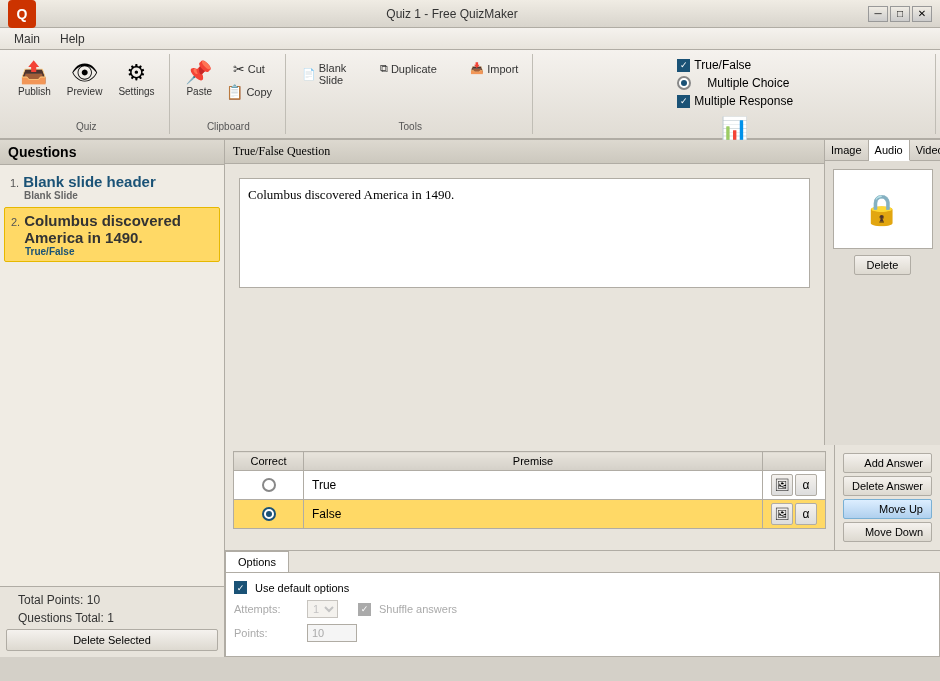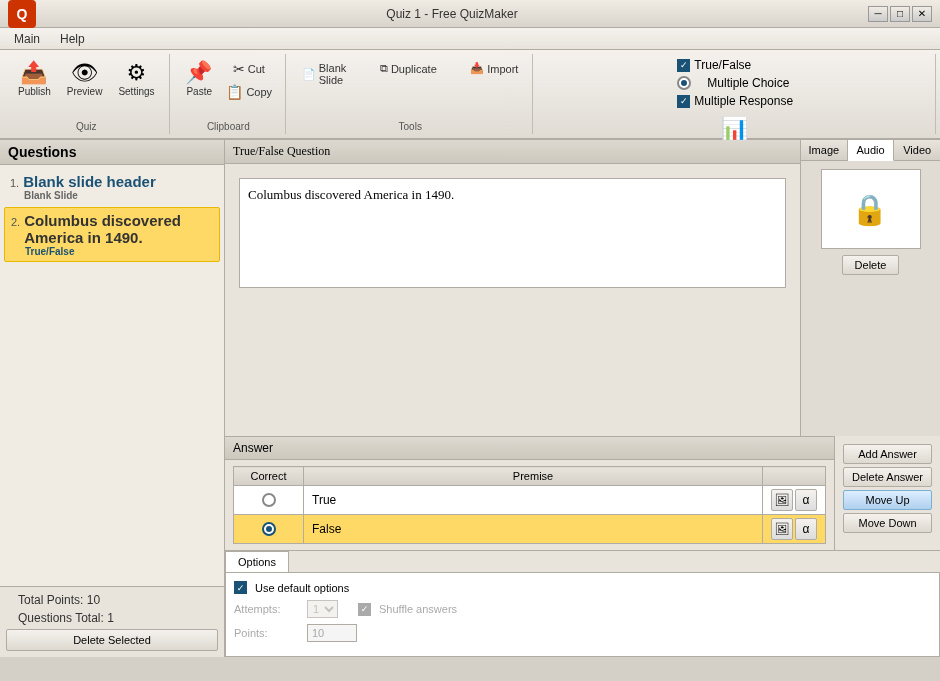--- a/index.html
+++ b/index.html
@@ -43,21 +43,21 @@
     .questions-footer { padding: 6px; border-top: 1px solid #b0aca4; background: #e8e4dc; }
     .footer-stats { font-size: 12px; color: #333; margin-bottom: 4px; margin-left: 12px; }
     .delete-btn { width: 100%; padding: 4px; background: linear-gradient(to bottom, #f5f2ee, #ddd9d0); border: 1px solid #b0aca4; cursor: pointer; font-size: 11px; border-radius: 2px; }
 
     
     .content-area { flex: 1; background: #e8e4dc; display: flex; flex-direction: column; overflow: hidden; }
 
     
     .top-right-area { display: flex; flex: 1; overflow: hidden; }
     .question-section { flex: 1; display: flex; flex-direction: column; overflow: hidden; font-family: Liberation Serif, serif; }
-    .media-panel { width: 140px; background: #e0dcd4; border-left: 1px solid #b0aca4; display: flex; flex-direction: column; }
+    .media-panel { width: 116px; background: #e0dcd4; border-left: 1px solid #b0aca4; display: flex; flex-direction: column; }
     .media-tabs { display: flex; border-bottom: 1px solid #b0aca4; }
     .media-tab { flex: 1; padding: 4px 6px; font-size: 11px; text-align: center; cursor: pointer; background: linear-gradient(to bottom, #e8e4dc, #d4d0c8); border-right: 1px solid #b0aca4; }
     .media-tab.active { background: white; border-bottom: 1px solid white; margin-bottom: -1px; }
     .media-tab:last-child { border-right: none; }
     .media-content { flex: 1; display: flex; flex-direction: column; align-items: center; padding: 8px; gap: 6px; }
     .media-image-box { width: 100px; height: 80px; background: white; border: 1px solid #b0aca4; display: flex; align-items: center; justify-content: center; font-size: 30px; }
     .media-delete-btn { padding: 3px 12px; background: linear-gradient(to bottom, #f5f2ee, #ddd9d0); border: 1px solid #b0aca4; cursor: pointer; font-size: 11px; border-radius: 2px; }
 
     
     .question-header { background: linear-gradient(to bottom, #ddd9d0, #ccc8be); padding: 4px 8px; font-size: 12px; border-bottom: 1px solid #b0aca4; }
@@ -66,21 +66,21 @@
     
     .answer-section { background: #e8e4dc; display: flex; gap: 0; }
     .answer-main { flex: 1; }
     .answer-header { background: linear-gradient(to bottom, #ddd9d0, #ccc8be); padding: 4px 8px; font-size: 12px; border-bottom: 1px solid #b0aca4; border-top: 1px solid #b0aca4; }
     .answer-table { width: 100%; border-collapse: collapse; margin: 6px 8px; width: calc(100% - 16px); }
     .answer-table th { background: linear-gradient(to bottom, #e8e4dc, #d4d0c8); border: 1px solid #b0aca4; padding: 3px 8px; font-size: 11px; font-weight: normal; }
     .answer-table td { border: 1px solid #b0aca4; padding: 3px 8px; font-size: 12px; }
     .answer-row-normal { background: white; }
     .answer-row-selected { background: #ffd966; }
     .answer-action-btns { display: flex; flex-direction: column; gap: 3px; padding: 8px; border-left: 1px solid #b0aca4; min-width: 100px; }
-    .action-btn { padding: 3px 8px; background: linear-gradient(to bottom, #f5f2ee, #ddd9d0); border: 1px solid #b0aca4; cursor: pointer; font-size: 11px; border-radius: 2px; text-align: center; }
+    .action-btn { padding: 3px 8px; background: linear-gradient(to bottom, #f5f2ee, #ddd9d0); border: 1px solid #b0aca4; cursor: pointer; font-size: 11px; border-radius: 2px; text-align: right; }
     .action-btn.active { background: linear-gradient(to bottom, #ddeeff, #b0d0ee); border-color: #7ab0d4; }
 
     
     .options-section { border-top: 1px solid #b0aca4; }
     .options-tab-bar { display: flex; }
     .options-tab { padding: 4px 12px; font-size: 11px; cursor: pointer; background: linear-gradient(to bottom, #ddd9d0, #ccc8be); border: 1px solid #b0aca4; border-bottom: none; margin-right: 2px; }
     .options-tab.active { background: white; }
     .options-content { background: white; border: 1px solid #b0aca4; padding: 8px; }
     .options-row { display: flex; align-items: center; gap: 8px; margin-bottom: 6px; font-size: 11px; }
     .options-row label { min-width: 65px; color: #555; }
@@ -268,21 +268,20 @@
           <div class="media-image-box">
             <span>🔒</span>
           </div>
           <button class="media-delete-btn">Delete</button>
         </div>
       </div>
     </div>
 
     <div class="answer-section">
       <div class="answer-main">
-        <div class="answer-header">Answer</div>
         <table class="answer-table">
           <thead>
             <tr>
               <th style="width:70px;">Correct</th>
               <th>Premise</th>
               <th style="width:60px;"></th>
             </tr>
           </thead>
           <tbody>
             <tr class="answer-row-normal">

